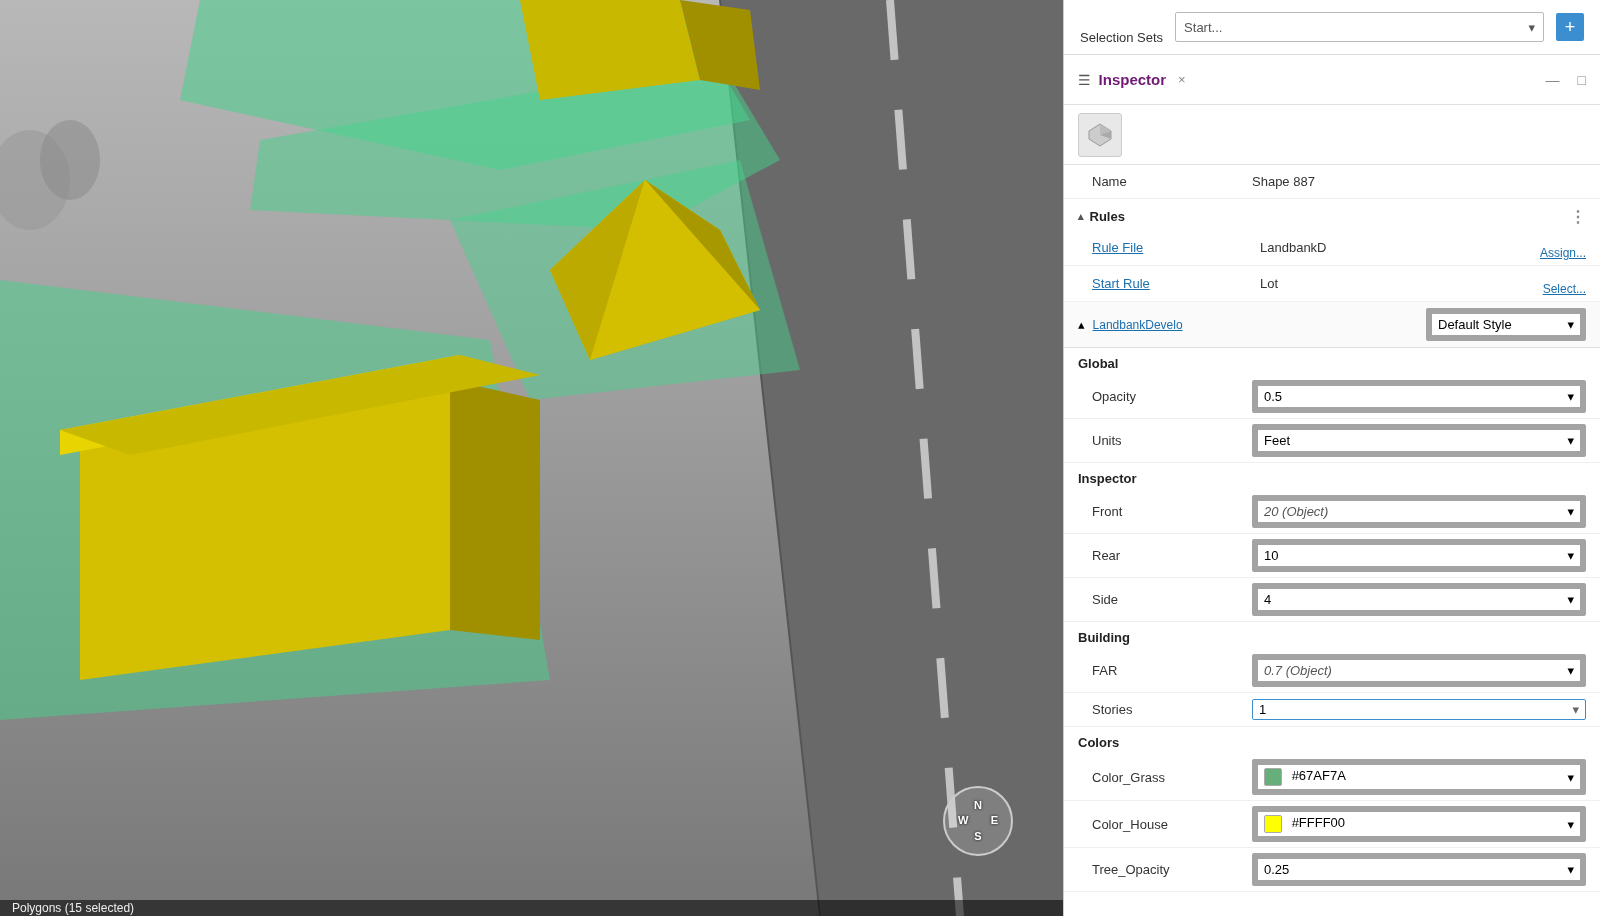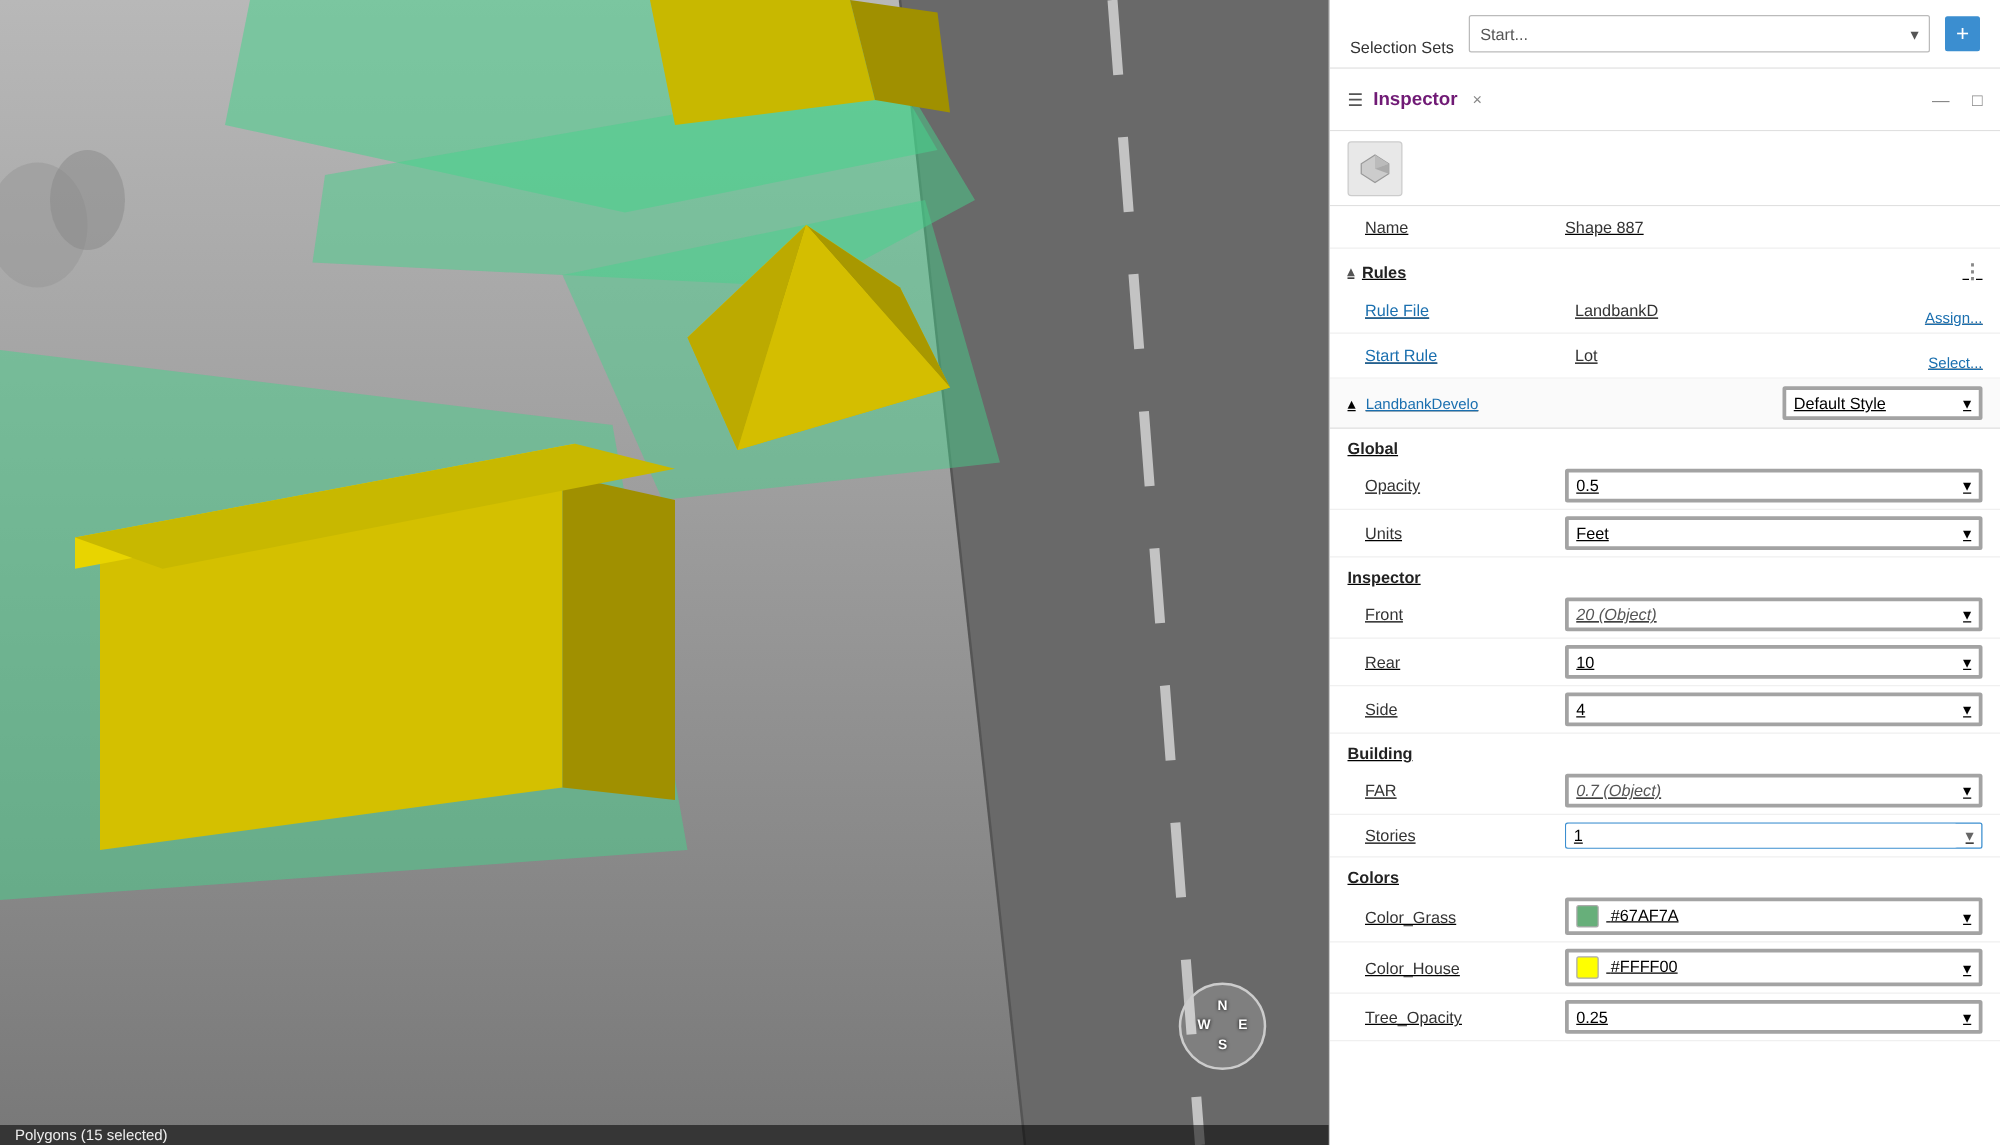--- a/index.html
+++ b/index.html
@@ -152,21 +152,20 @@
       border-radius: 3px;
       background: #e8e8e8;
       display: flex; align-items: center; justify-content: center;
     }
 
     
     .props-area {
       flex: 1;
       overflow-y: auto;
       background: #fff;
-      text-decoration: underline;
     }
 
     
     .prop-section-header {
       display: flex; align-items: center;
       padding: 8px 14px 4px 14px;
       font-size: 13px; font-weight: 600; color: #222;
       gap: 6px;
     }
     .prop-section-header .chevron {
@@ -200,21 +199,21 @@
       border: 1px solid #3b8ed0;
       border-radius: 2px;
       padding: 2px 6px;
       font-size: 13px;
       background: #fff;
       outline: none;
     }
     .prop-dropdown {
       flex: 1;
       display: flex; align-items: center; justify-content: space-between;
-      border: 3px solid #a3a3a3;
+      border: 6px solid #a3a3a3;
       border-radius: 2px;
       padding: 3px 6px;
       background: #fff;
       cursor: pointer;
       font-size: 13px;
     }
     .prop-btn {
       font-size: 12px; color: #1a6faf; cursor: pointer; text-decoration: underline;
       white-space: nowrap;
       margin-top: 11px;

